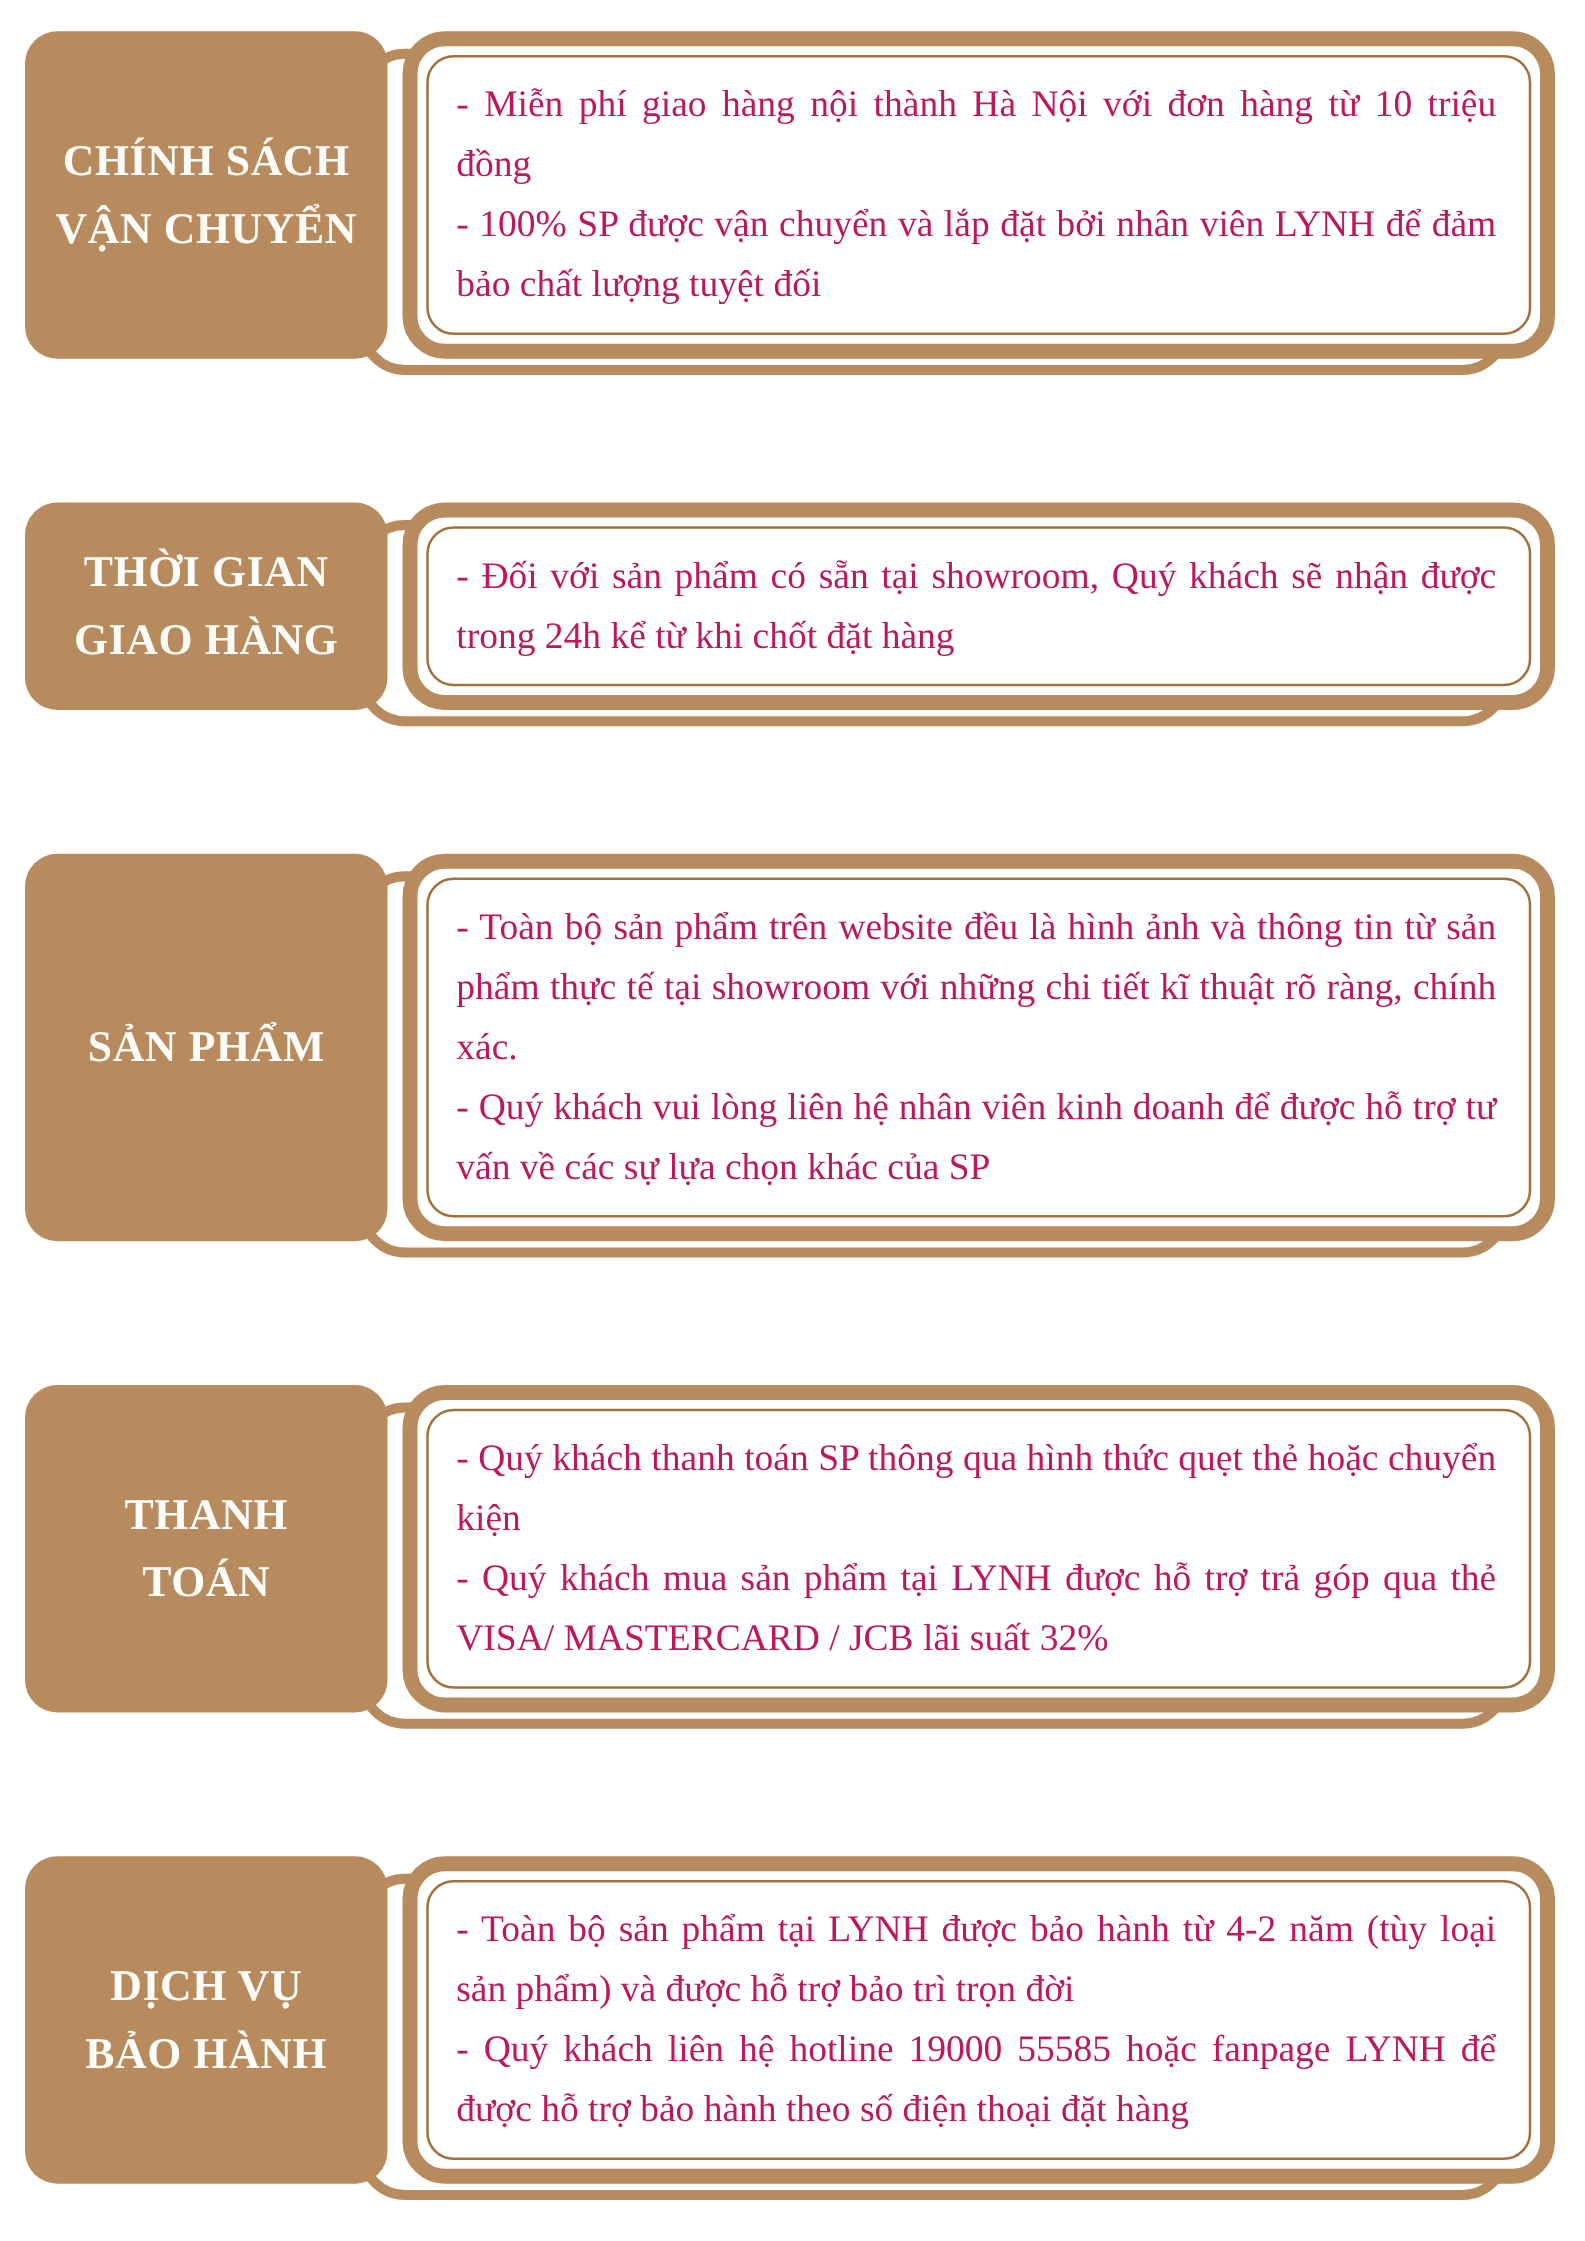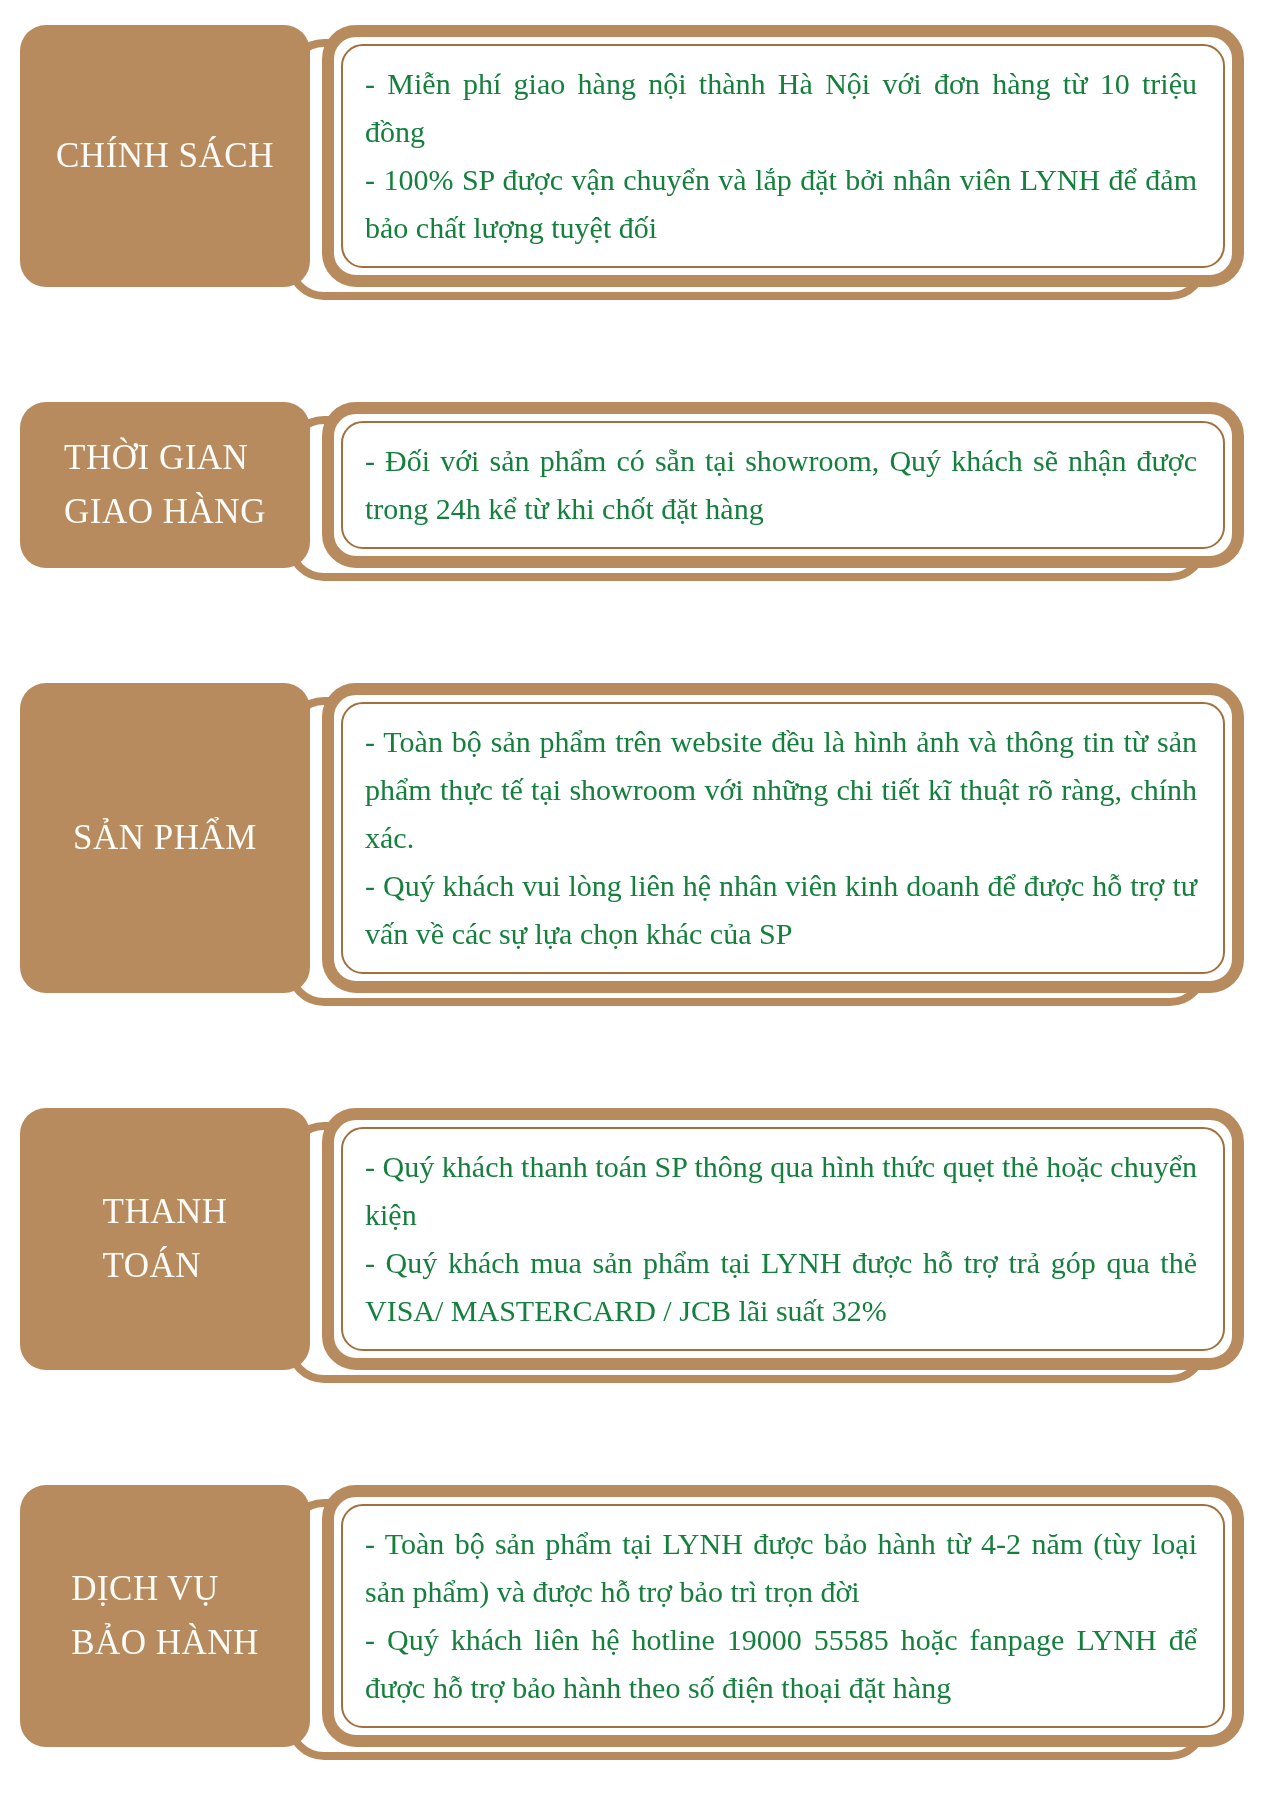--- a/index.html
+++ b/index.html
@@ -22,23 +22,25 @@
     margin-right: 24px;
   }
   .label-box {
     width: 290px;
     flex: 0 0 290px;
     background: #b78b5d;
     border-radius: 26px;
     display: flex;
     align-items: center;
     justify-content: center;
+    text-align: center;
     margin-right: 12px;
     padding: 18px 12px;
     box-sizing: border-box;
+    font-weight: bold;
   }
   .label-text {
     color: #fdfcf8;
     font-size: 35px;
     line-height: 1.55;
     letter-spacing: 0.5px;
   }
   .label-text span { display: block; }
   .frame {
     position: relative;
@@ -68,32 +70,33 @@
     box-sizing: border-box;
     border: 2.5px solid #a1703d;
     border-radius: 22px;
     padding: 14px 26px 14px 22px;
   }
   .body-text {
     margin: 0;
     font-size: 30px;
     line-height: 48px;
     text-align: justify;
-    color: #15803d;
+    color: #be185d;
   }
 </style>
 </head>
 <body>
 
 <div class="page">
 
   <div class="row">
     <div class="label-box">
       <div class="label-text">
         <span>CHÍNH SÁCH</span>
+        <span>VẬN CHUYỂN</span>
       </div>
     </div>
     <div class="frame">
       <div class="frame-main">
         <div class="frame-inner">
           <p class="body-text">- Miễn phí giao hàng nội thành Hà Nội với đơn hàng từ 10 triệu đồng</p>
           <p class="body-text">- 100% SP được vận chuyển và lắp đặt bởi nhân viên LYNH để đảm bảo chất lượng tuyệt đối</p>
         </div>
       </div>
     </div>

